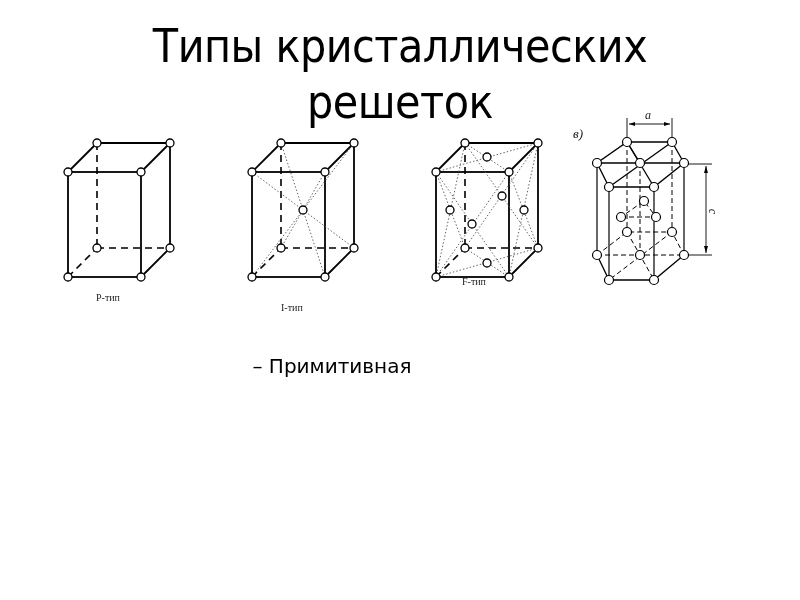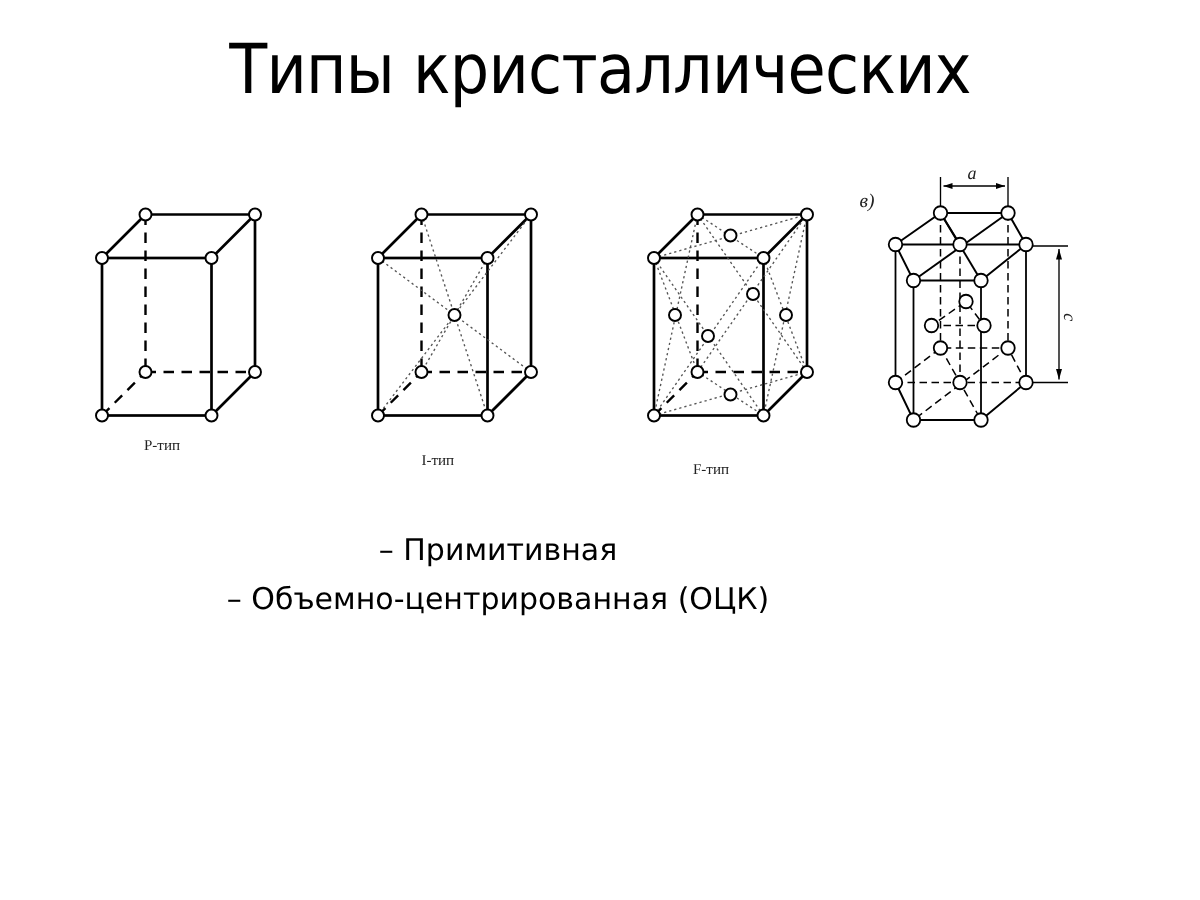--- a/index.html
+++ b/index.html
@@ -21,20 +21,21 @@
     position: absolute; left: 0; top: 350px; width: 664px; text-align: center;
     font-family: "DejaVu Sans", sans-serif; font-size: 20px; line-height: 33px;
   }
   .bullets div { white-space: nowrap; }
 </style>
 </head>
 <body>
 
 <div class="title">
   <span>Типы кристаллических</span>
+  <span>решеток</span>
 </div>
 
 <svg class="diagram" width="800" height="600" viewBox="0 0 800 600">
   <defs>
     <g id="cube">
 
       <line x1="29" y1="0" x2="29" y2="105" stroke="#000" stroke-width="1.6" stroke-dasharray="7,5"></line>
       <line x1="29" y1="105" x2="102" y2="105" stroke="#000" stroke-width="1.6" stroke-dasharray="7,5"></line>
       <line x1="0" y1="134" x2="29" y2="105" stroke="#000" stroke-width="1.6" stroke-dasharray="7,5"></line>
 
@@ -170,21 +171,20 @@
       <circle cx="640" cy="255" r="4.5"></circle>
       <circle cx="684" cy="255" r="4.5"></circle>
       <circle cx="609" cy="280" r="4.5"></circle>
       <circle cx="654" cy="280" r="4.5"></circle>
     </g>
   </g>
 </svg>
 
 <div class="cap" style="left:96px; top:292px;">P-тип</div>
 <div class="cap" style="left:281px; top:302px;">I-тип</div>
-<div class="cap" style="left:462px; top:308px;">F-тип</div>
+<div class="cap" style="left:462px; top:276px;">F-тип</div>
 <div class="cap" style="left:573px; top:126px; font-style:italic; font-size:13px;">в)</div>
 <div class="cap" style="left:645px; top:108px; font-style:italic; font-size:12px;">a</div>
 <div class="cap" style="left:710px; top:204px; font-style:italic; font-size:12px; transform:rotate(90deg);">c</div>
 
 <div class="bullets">
   <div>– Примитивная</div>
-  <div>– Объемно-центрированная (ОЦК)</div>
 </div>
 
 </body></html>

